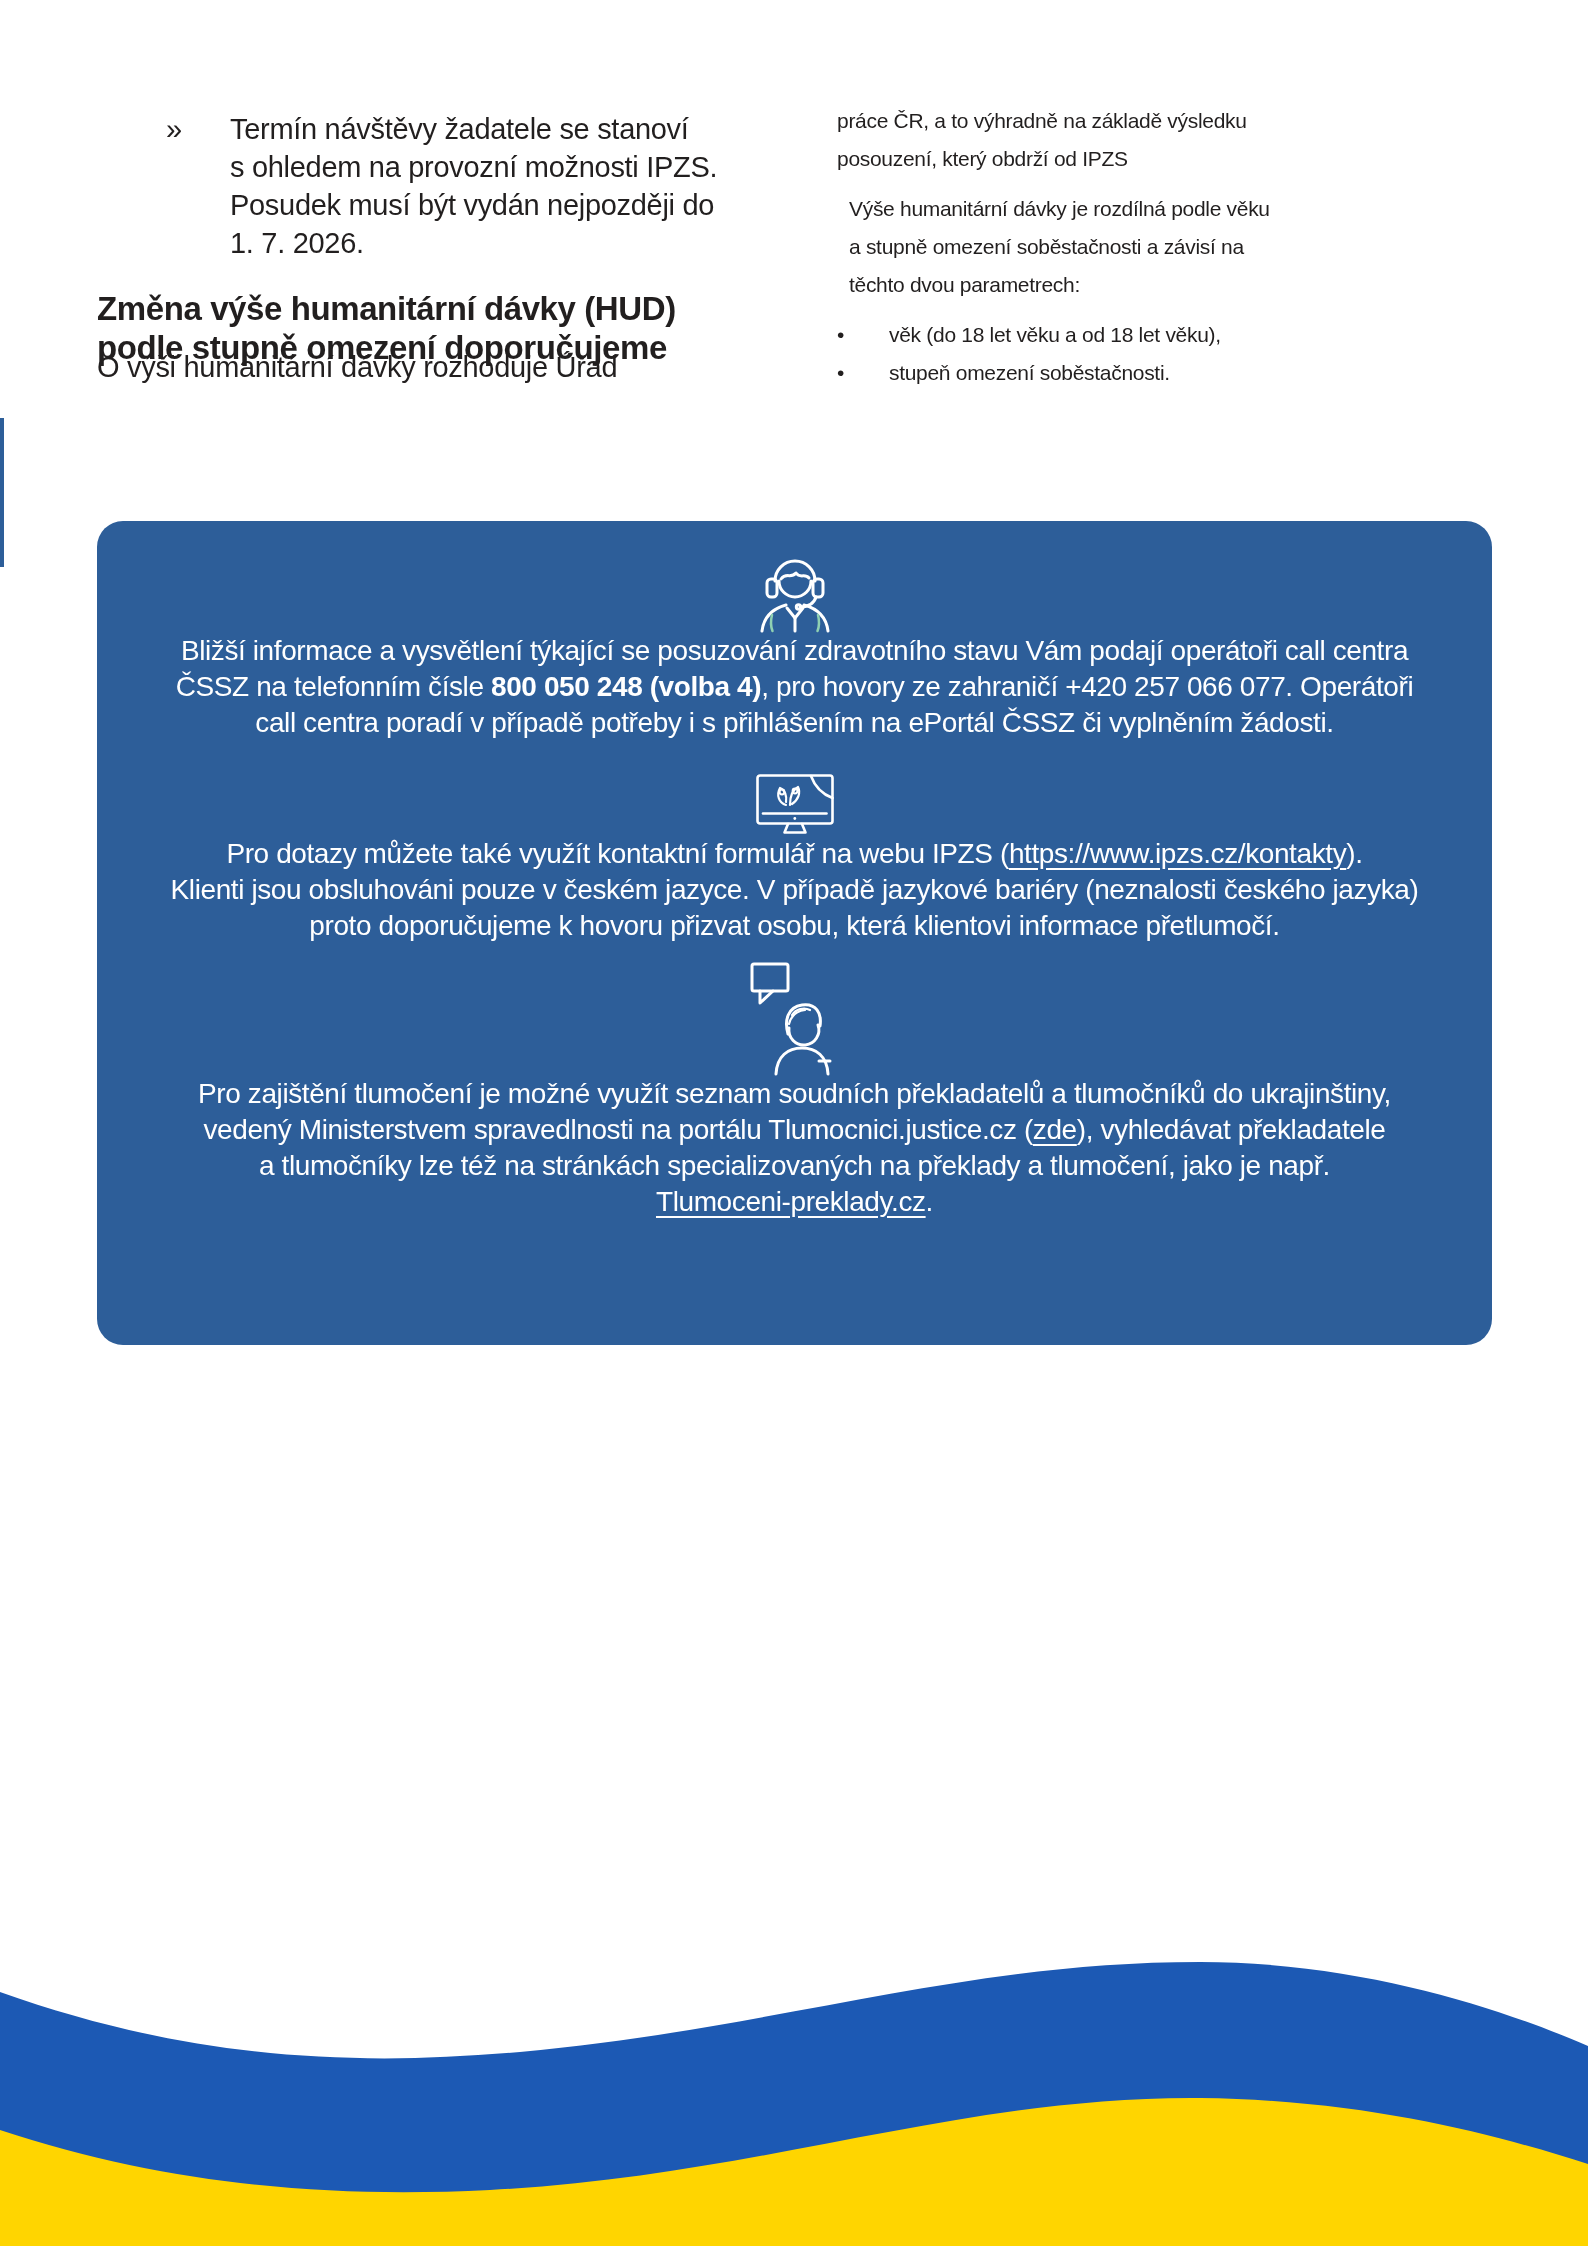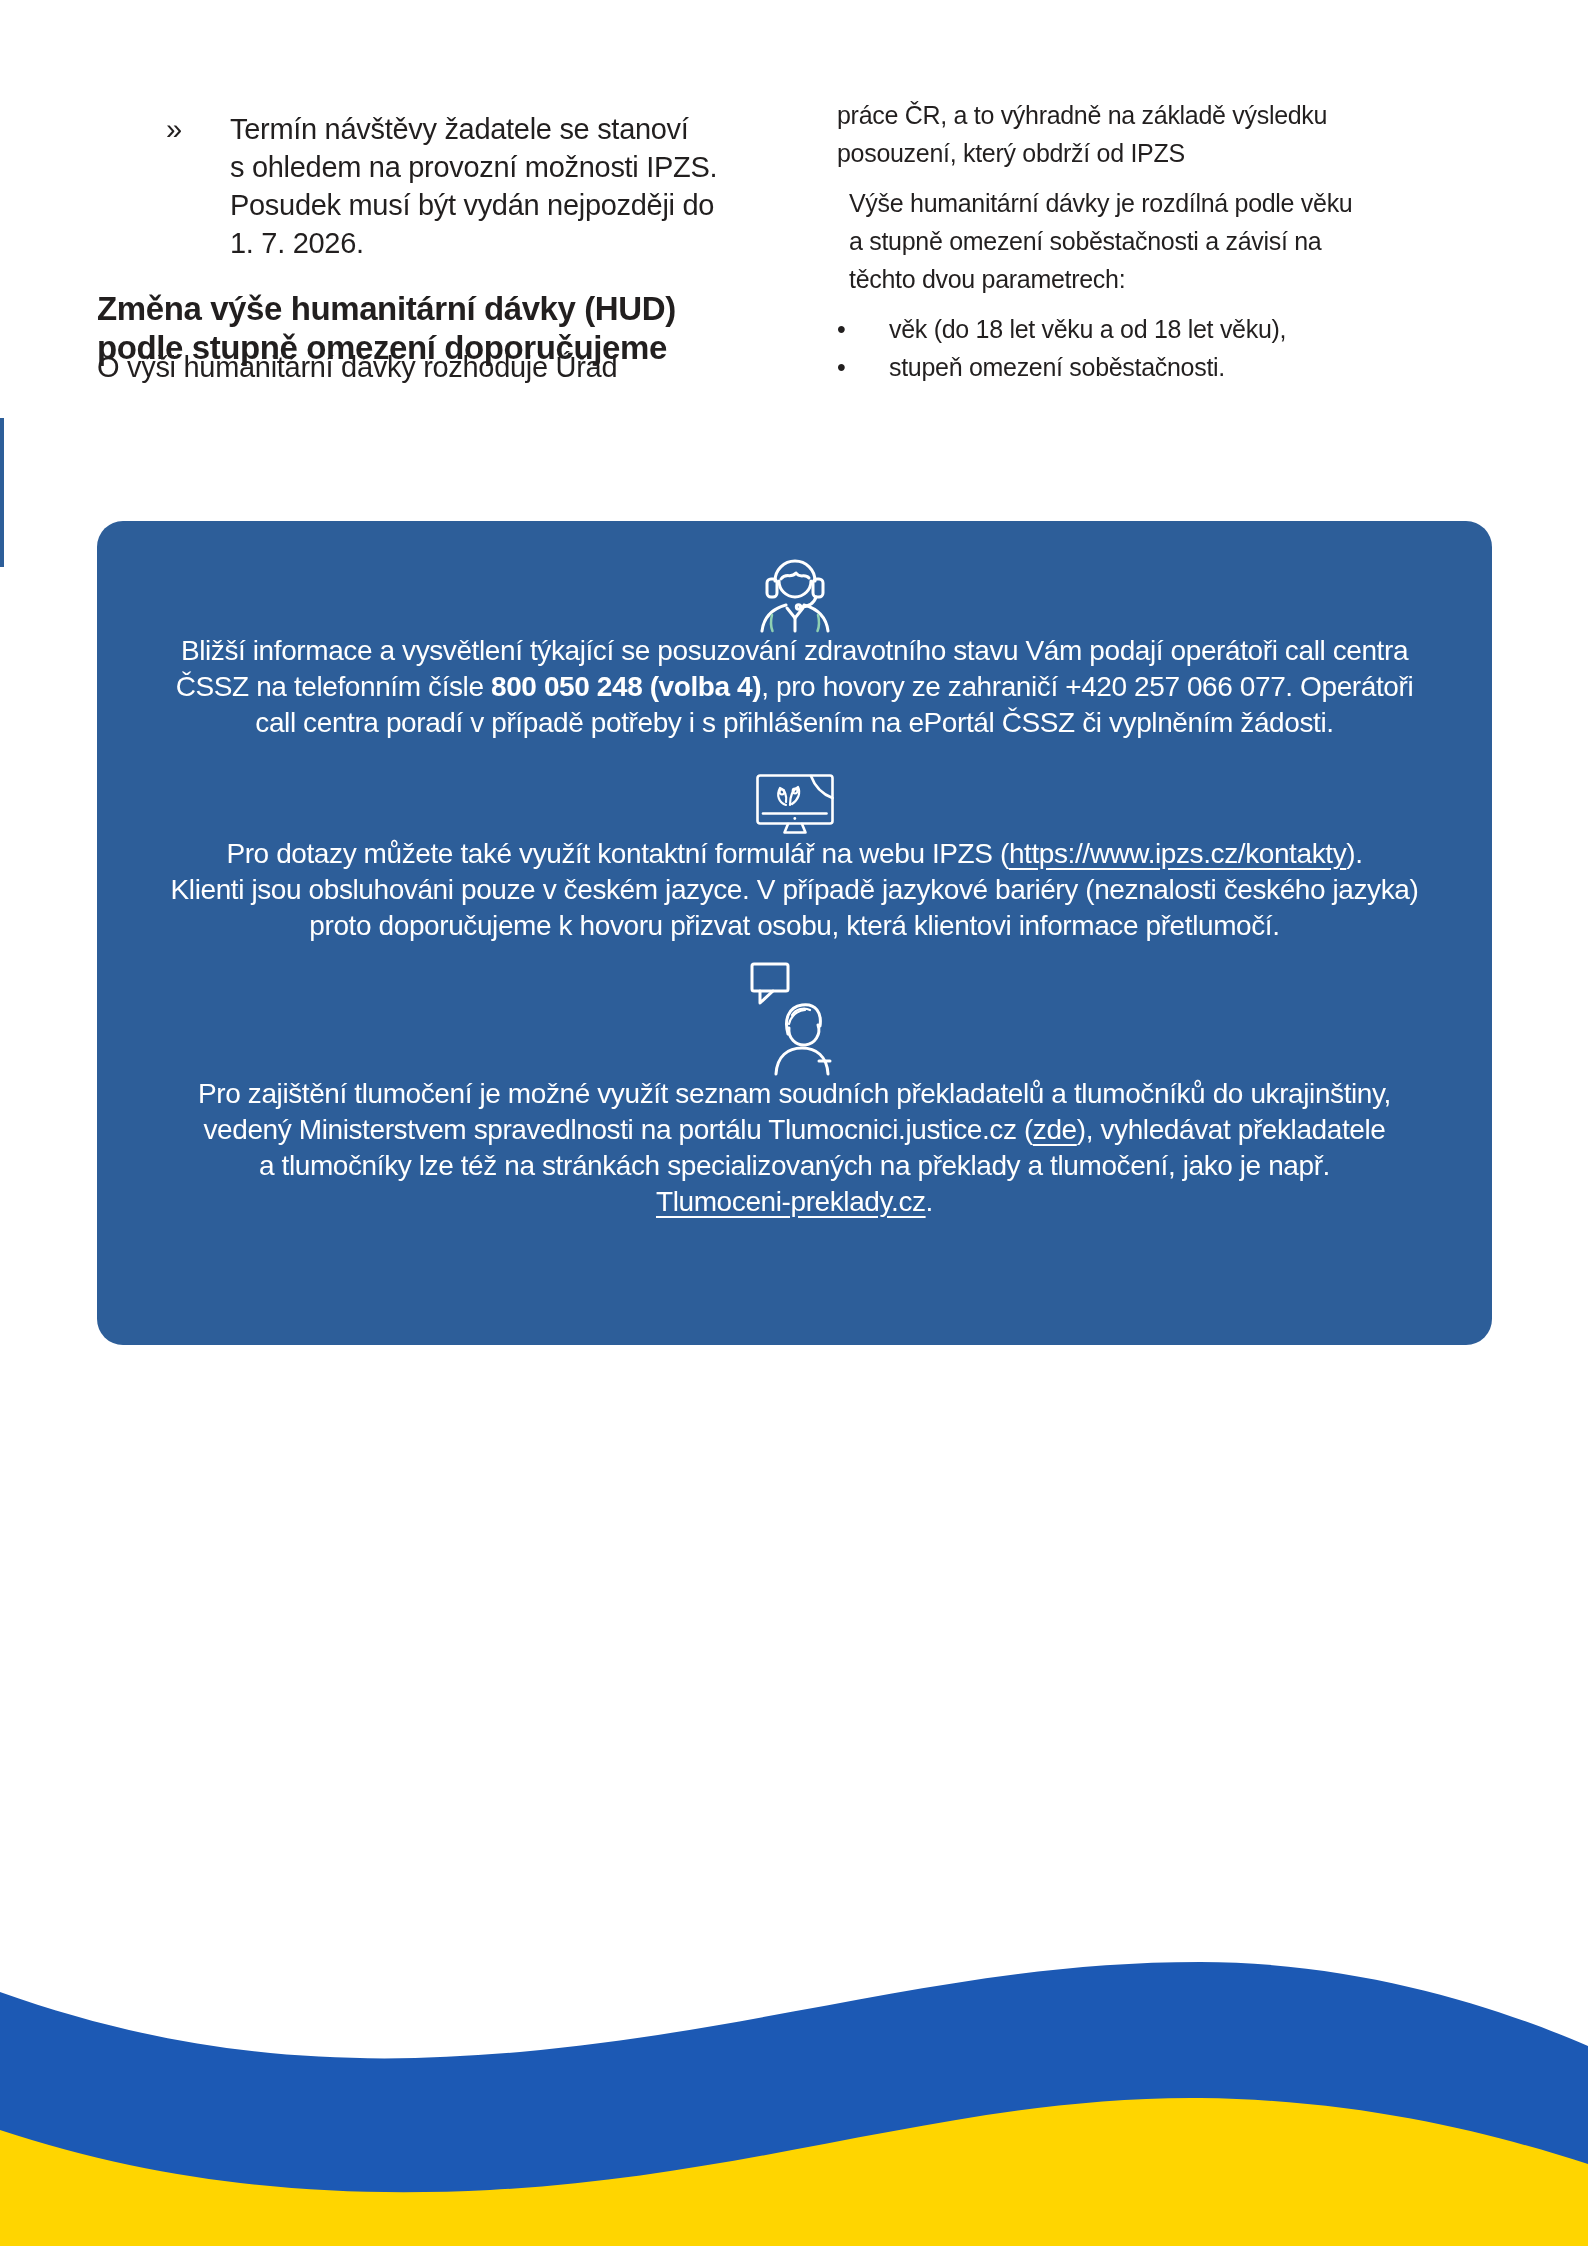--- a/index.html
+++ b/index.html
@@ -13,21 +13,21 @@
   .edge-bar{position:absolute;left:0;top:418px;width:4px;height:149px;background:#2d5e99;}
 
   
   .bullet-item{position:absolute;left:166px;top:110px;display:flex;font-size:29px;line-height:38px;letter-spacing:-0.3px;}
   .bullet-item .marker{width:64px;flex:0 0 64px;}
   .bullet-item .btext{white-space:pre-line;max-width:560px;}
 
   .heading{position:absolute;left:97px;top:289px;font-size:33px;line-height:39px;font-weight:700;white-space:pre-line;letter-spacing:-0.4px;}
   .left-para{position:absolute;left:97px;top:348px;font-size:29px;line-height:38px;letter-spacing:-0.3px;}
 
-  .right-col{position:absolute;left:837px;top:96px;width:672px;font-size:25px;line-height:38px;letter-spacing:-0.3px;}
+  .right-col{position:absolute;left:837px;top:102px;width:672px;font-size:21px;line-height:38px;letter-spacing:-0.3px;}
   .right-col .rp{white-space:pre-line;}
   .right-col .rp2{margin-top:38px;}
   .blist{list-style:none;margin:0;padding:0;}
   .blist li{display:flex;}
   .blist .dot{width:52px;flex:0 0 52px;}
 
   
   .info-box{
     position:absolute;left:97px;top:521px;width:1395px;height:824px;
     background:#2d5e99;border-radius:26px;color:#ffffff;

